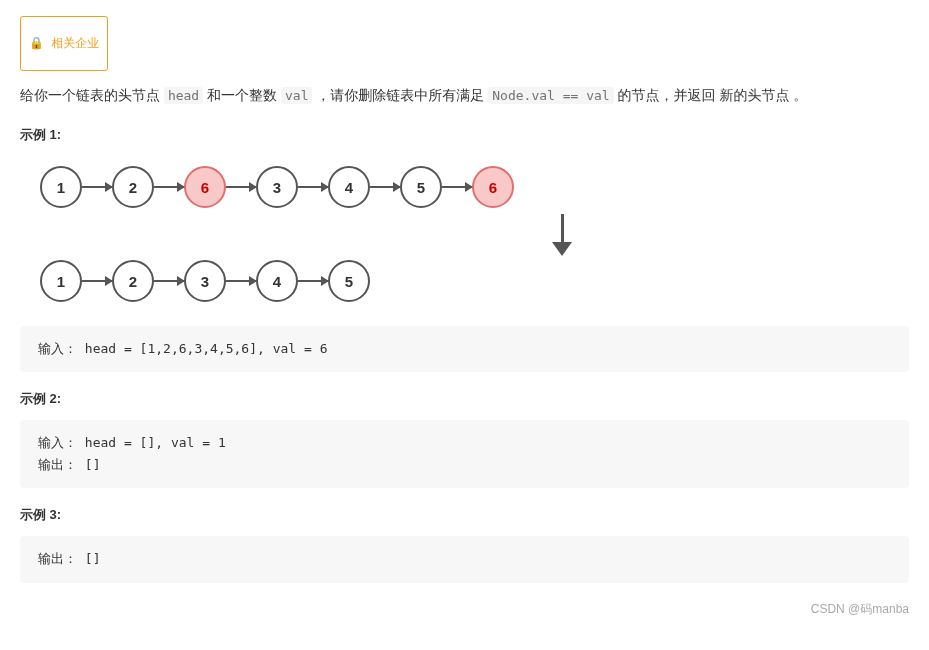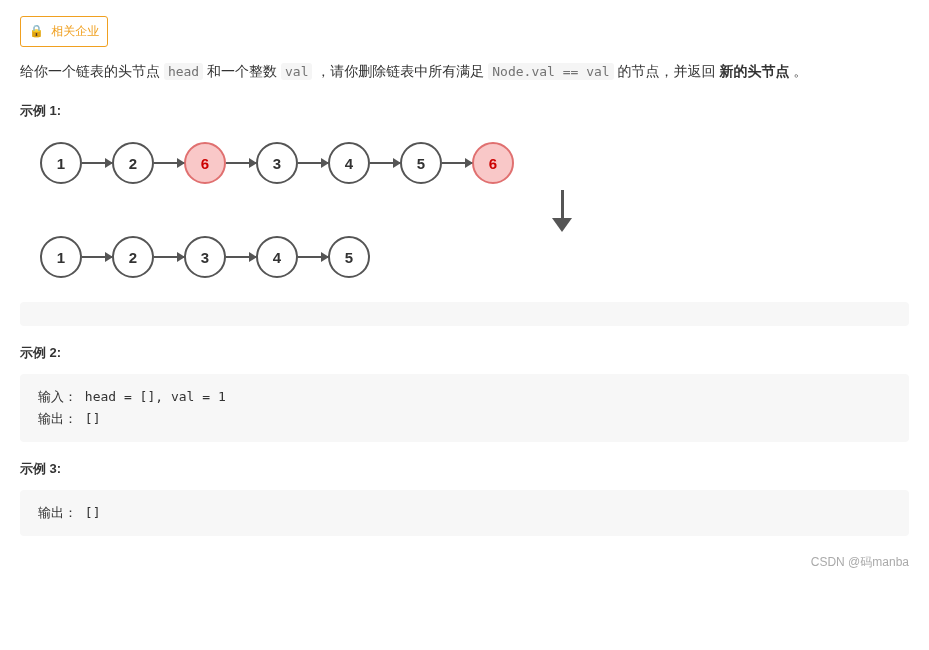--- a/index.html
+++ b/index.html
@@ -11,21 +11,21 @@
       padding: 16px 20px;
       width: 929px;
       min-height: 650px;
     }
 
     .tag-btn {
       display: inline-block;
       border: 1px solid #f0a020;
       color: #f0a020;
       background: #fff;
-      padding: 6px 8px;
+      padding: 18px 8px;
       border-radius: 3px;
       font-size: 12px;
       margin-bottom: 12px;
     }
     .tag-icon {
       color: #f0a020;
       margin-right: 4px;
       font-size: 12px;
     }
 
@@ -37,21 +37,21 @@
     }
     .description code {
       font-family: Consolas, monospace;
       background: #f5f5f5;
       padding: 1px 4px;
       border-radius: 3px;
       font-size: 13px;
       color: #737373;
     }
     .description strong {
-      font-weight: bold;
+      font-weight: normal;
     }
 
     .section-title {
       font-size: 13px;
       font-weight: bold;
       margin-bottom: 12px;
       margin-top: 4px;
     }
 
     
@@ -199,20 +199,24 @@
     <div class="arrow"></div>
     <div class="node">3</div>
     <div class="arrow"></div>
     <div class="node">4</div>
     <div class="arrow"></div>
     <div class="node">5</div>
   </div>
 </div>
 
 <div class="code-block">
+  <div>
+    <span class="label">输入：</span>
+    <span class="value">head = [1,2,6,3,4,5,6], val = 6</span>
+  </div>
 </div>
 
 
 <div class="section-title">示例 2:</div>
 
 <div class="code-block">
   <div>
     <span class="label">输入：</span>
     <span class="value">head = [], val = 1</span>
   </div>

